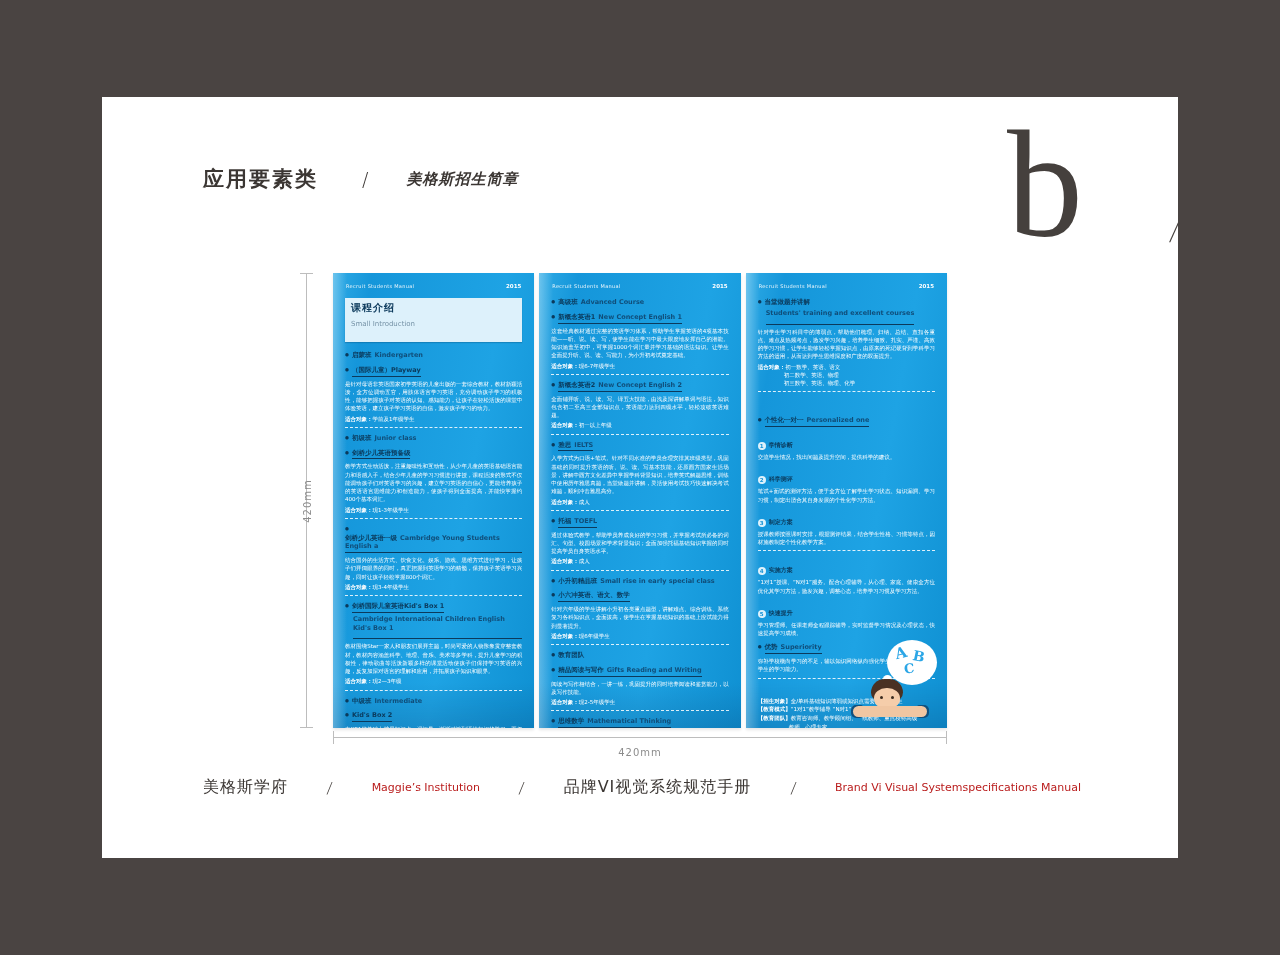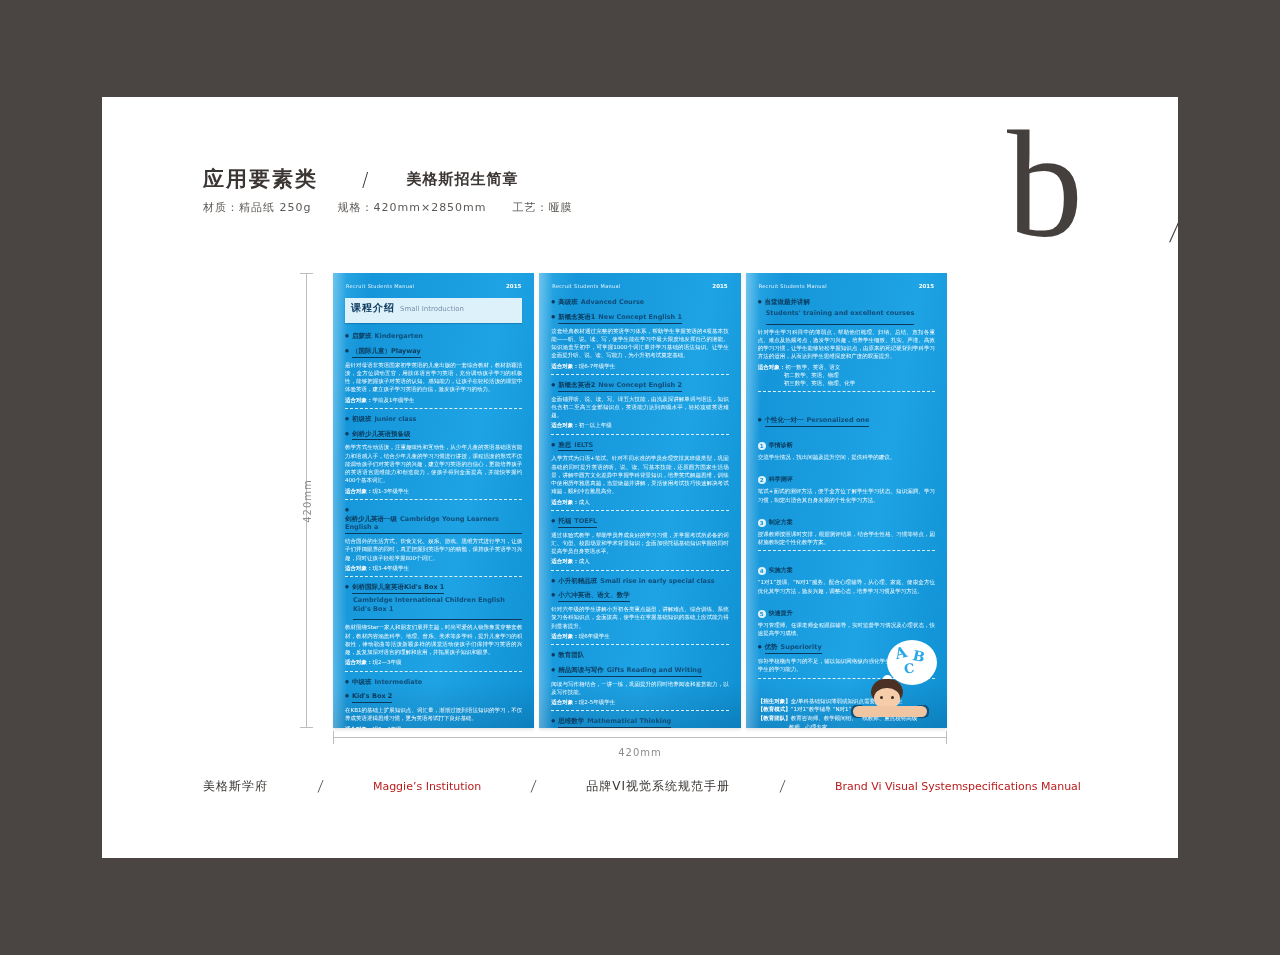--- a/index.html
+++ b/index.html
@@ -10,21 +10,21 @@
     -webkit-font-smoothing:antialiased;
   }
   .paper{
     position:absolute;left:102px;top:97px;width:1076px;height:761px;
     background:#ffffff;
   }
   
   .hdr{position:absolute;left:101px;top:68px;display:flex;align-items:center;}
   .hdr .cat{font-size:21px;font-weight:bold;color:#3b3633;letter-spacing:2px;}
   .hdr .slash{font-size:19px;color:#3b3633;margin:0 38px 0 44px;font-weight:300;}
-  .hdr .ttl{font-size:15px;font-weight:bold;color:#3b3633;letter-spacing:1px;}
+  .hdr .ttl{font-size:15px;font-weight:bold;color:#3b3633;letter-spacing:1px;font-style:italic;}
   .specs{position:absolute;left:101px;top:103px;font-size:11px;color:#5d5854;letter-spacing:1px;}
   .specs .sp{margin-right:26px;}
   .letterb{position:absolute;left:880px;top:18px;width:220px;height:140px;color:#45403d;}
   .letterb .b{font-family:"Liberation Serif","DejaVu Serif",serif;font-size:152px;line-height:1;position:absolute;left:25px;top:-6px;}
   .letterb .bslash{position:absolute;left:188px;top:103px;font-size:24px;font-weight:300;color:#45403d;transform:skewX(-8deg);}
   
   .dimv{position:absolute;left:198px;top:176px;width:14px;height:455px;}
   .dimv .line{position:absolute;left:6px;top:0;width:1px;height:455px;background:#bdbdbd;}
   .dimv .tick{position:absolute;left:0;width:13px;height:1px;background:#bdbdbd;}
   .dimv .t1{top:0;} .dimv .t2{bottom:0;}
@@ -41,21 +41,21 @@
     padding:10px 12px 8px 12px;box-sizing:border-box;
     background:
       linear-gradient(to right, rgba(255,255,255,.30), rgba(255,255,255,0) 7%),
       linear-gradient(to bottom, rgba(255,255,255,0) 90%, rgba(0,45,90,.18)),
       linear-gradient(100deg,#2fabe6,#1596da 14%,#1ea3e4 62%,#0f90d2);
     box-shadow:0 2px 3px rgba(0,0,0,.10);
   }
   .ptop{display:flex;justify-content:space-between;align-items:center;margin:0 1px 9px 1px;}
   .ptop .l{font-size:5px;color:rgba(255,255,255,.92);letter-spacing:.3px;}
   .ptop .r{font-size:5.5px;font-weight:bold;color:#fff;}
-  .tbar{background:#ddf1fb;padding:3px 5px 8px 6px;margin:3px 0 9px 0;display:flex;align-items:baseline;gap:5px;box-shadow:0 1px 1px rgba(0,50,90,.25);}
+  .tbar{background:#ddf1fb;padding:3px 5px 14px 6px;margin:3px 0 9px 0;display:flex;align-items:baseline;gap:5px;box-shadow:0 1px 1px rgba(0,50,90,.25);flex-direction:column;}
   .tbar .zh{font-size:10px;font-weight:bold;color:#0c3a5c;letter-spacing:1px;}
   .tbar .en{font-size:7px;color:#7693a7;}
   .h{margin:6px 0 3px 0;font-size:6.5px;font-weight:bold;color:#0b3a5c;line-height:1.35;}
   .h .bu{font-size:4.5px;vertical-align:1px;margin-right:3px;}
   .h .en{font-weight:bold;color:#104e7a;margin-left:3px;}
   .h.u .txt{display:inline-block;border-bottom:1px solid #0c3a5c;padding-bottom:1px;}
   .h .sub{display:block;margin:2px 0 0 8px;border-bottom:1px solid #0c3a5c;padding-bottom:6px;color:#104e7a;width:fit-content;}
   .p{font-size:5.5px;line-height:1.5;text-align:justify;margin:3px 0 2px 0;color:#fff;}
   .tg{font-size:5.5px;line-height:1.5;margin:1px 0 2px 0;}
   .tg .lbl{font-weight:bold;}
@@ -81,36 +81,35 @@
   .kid{position:absolute;left:6px;bottom:0;width:74px;height:40px;}
   .kid .hair{position:absolute;left:18px;top:-7px;width:32px;height:22px;background:#4a3123;border-radius:16px 16px 10px 10px;}
   .kid .face{position:absolute;left:21px;top:2px;width:26px;height:21px;background:#f5cdaa;border-radius:48%;}
   .kid .eye{position:absolute;top:10px;width:3px;height:3px;background:#3a2a1e;border-radius:50%;}
   .kid .e1{left:27px;} .kid .e2{left:38px;}
   .kid .arms{position:absolute;left:0;top:20px;width:74px;height:11px;background:#f0c6a2;border-radius:7px;}
   .kid .slv{position:absolute;top:19px;width:14px;height:13px;background:#10507e;border-radius:5px;}
   .kid .s1{left:-2px;} .kid .s2{right:-2px;}
   
   .footer{position:absolute;left:101px;top:680px;width:878px;display:flex;justify-content:space-between;align-items:center;}
-  .footer .zh{font-size:12px;color:#3b3633;letter-spacing:1px;}
+  .footer .zh{font-size:16px;color:#3b3633;letter-spacing:1px;}
   .footer .en{font-size:11px;color:#b91c1c;}
   .footer .sl{font-size:15px;color:#3b3633;font-weight:300;transform:skewX(-6deg);}
 </style>
 </head>
 <body>
 
 <div class="paper">
 
   <div class="hdr">
     <span class="cat">应用要素类</span>
     <span class="slash">/</span>
     <span class="ttl">美格斯招生简章</span>
   </div>
 
-  <div class="specs"><span class="sp"><span>材质：</span><span>精品纸 250g</span></span><span class="sp"><span>规格：</span><span>420mm×2850mm</span></span><span class="sp"><span>工艺：</span><span>哑膜</span></span></div>
 
   <div class="letterb">
     <span class="b">b</span>
     <span class="bslash">/</span>
   </div>
 
   <div class="dimv">
     <span class="line"></span>
     <span class="tick t1"></span>
     <span class="tick t2"></span>
@@ -130,21 +129,21 @@
         <div class="h"><span class="bu">●</span><span class="txt"><span class="zh">启蒙班</span><span class="en">Kindergarten</span></span></div>
         <div class="h u"><span class="bu">●</span><span class="txt"><span class="zh">（国际儿童）Playway</span></span></div>
         <div class="p">是针对母语非英语国家初学英语的儿童出版的一套综合教材，教材新颖活泼，全方位调动五官，用肢体语言学习英语，充分调动孩子学习的积极性，能够把握孩子对英语的认知、感知能力，让孩子在轻松活泼的课堂中体验英语，建立孩子学习英语的自信，激发孩子学习的动力。</div>
         <div class="tg"><span class="lbl">适合对象：</span><span>学前及1年级学生</span></div>
         <div class="dv"></div>
         <div class="h"><span class="bu">●</span><span class="txt"><span class="zh">初级班</span><span class="en">Junior class</span></span></div>
         <div class="h u"><span class="bu">●</span><span class="txt"><span class="zh">剑桥少儿英语预备级</span></span></div>
         <div class="p">教学方式生动活泼，注重趣味性和互动性，从少年儿童的英语基础语言能力和语感入手，结合少年儿童的学习习惯进行讲授，课程活泼的形式不仅能调动孩子们对英语学习的兴趣，建立学习英语的自信心，更能培养孩子的英语语言思维能力和创造能力，使孩子得到全面提高，并能快掌握约400个基本词汇。</div>
         <div class="tg"><span class="lbl">适合对象：</span><span>现1-3年级学生</span></div>
         <div class="dv"></div>
-        <div class="h u"><span class="bu">●</span><span class="txt"><span class="zh">剑桥少儿英语一级</span><span class="en">Cambridge Young Learners English a</span></span></div>
+        <div class="h u"><span class="bu">●</span><span class="txt"><span class="zh">剑桥少儿英语一级</span><span class="en">Cambridge Young Students English a</span></span></div>
         <div class="p">结合国外的生活方式、饮食文化、娱乐、游戏、思维方式进行学习，让孩子们开阔眼界的同时，真正把握到英语学习的精髓，保持孩子英语学习兴趣，同时让孩子轻松掌握800个词汇。</div>
         <div class="tg"><span class="lbl">适合对象：</span><span>现3-4年级学生</span></div>
         <div class="dv"></div>
         <div class="h u"><span class="bu">●</span><span class="txt"><span class="zh">剑桥国际儿童英语Kid's Box 1</span></span><span class="sub">Cambridge International Children English Kid's Box 1</span></div>
         <div class="p">教材围绕Star一家人和朋友们展开主题，时尚可爱的人物形象贯穿整套教材，教材内容涵盖科学、地理、音乐、美术等多学科，提升儿童学习的积极性，律动歌曲等活泼新颖多样的课堂活动使孩子们保持学习英语的兴趣，反复加深对语言的理解和应用，并拓展孩子知识和眼界。</div>
         <div class="tg"><span class="lbl">适合对象：</span><span>现2—3年级</span></div>
         <div class="dv"></div>
         <div class="h"><span class="bu">●</span><span class="txt"><span class="zh">中级班</span><span class="en">Intermediate</span></span></div>
         <div class="h u"><span class="bu">●</span><span class="txt"><span class="zh">Kid's Box 2</span></span></div>
         <div class="p">在KB1的基础上扩展知识点、词汇量，渐渐过渡到语法知识的学习，不仅养成英语逻辑思维习惯，更为英语考试打下良好基础。</div>

